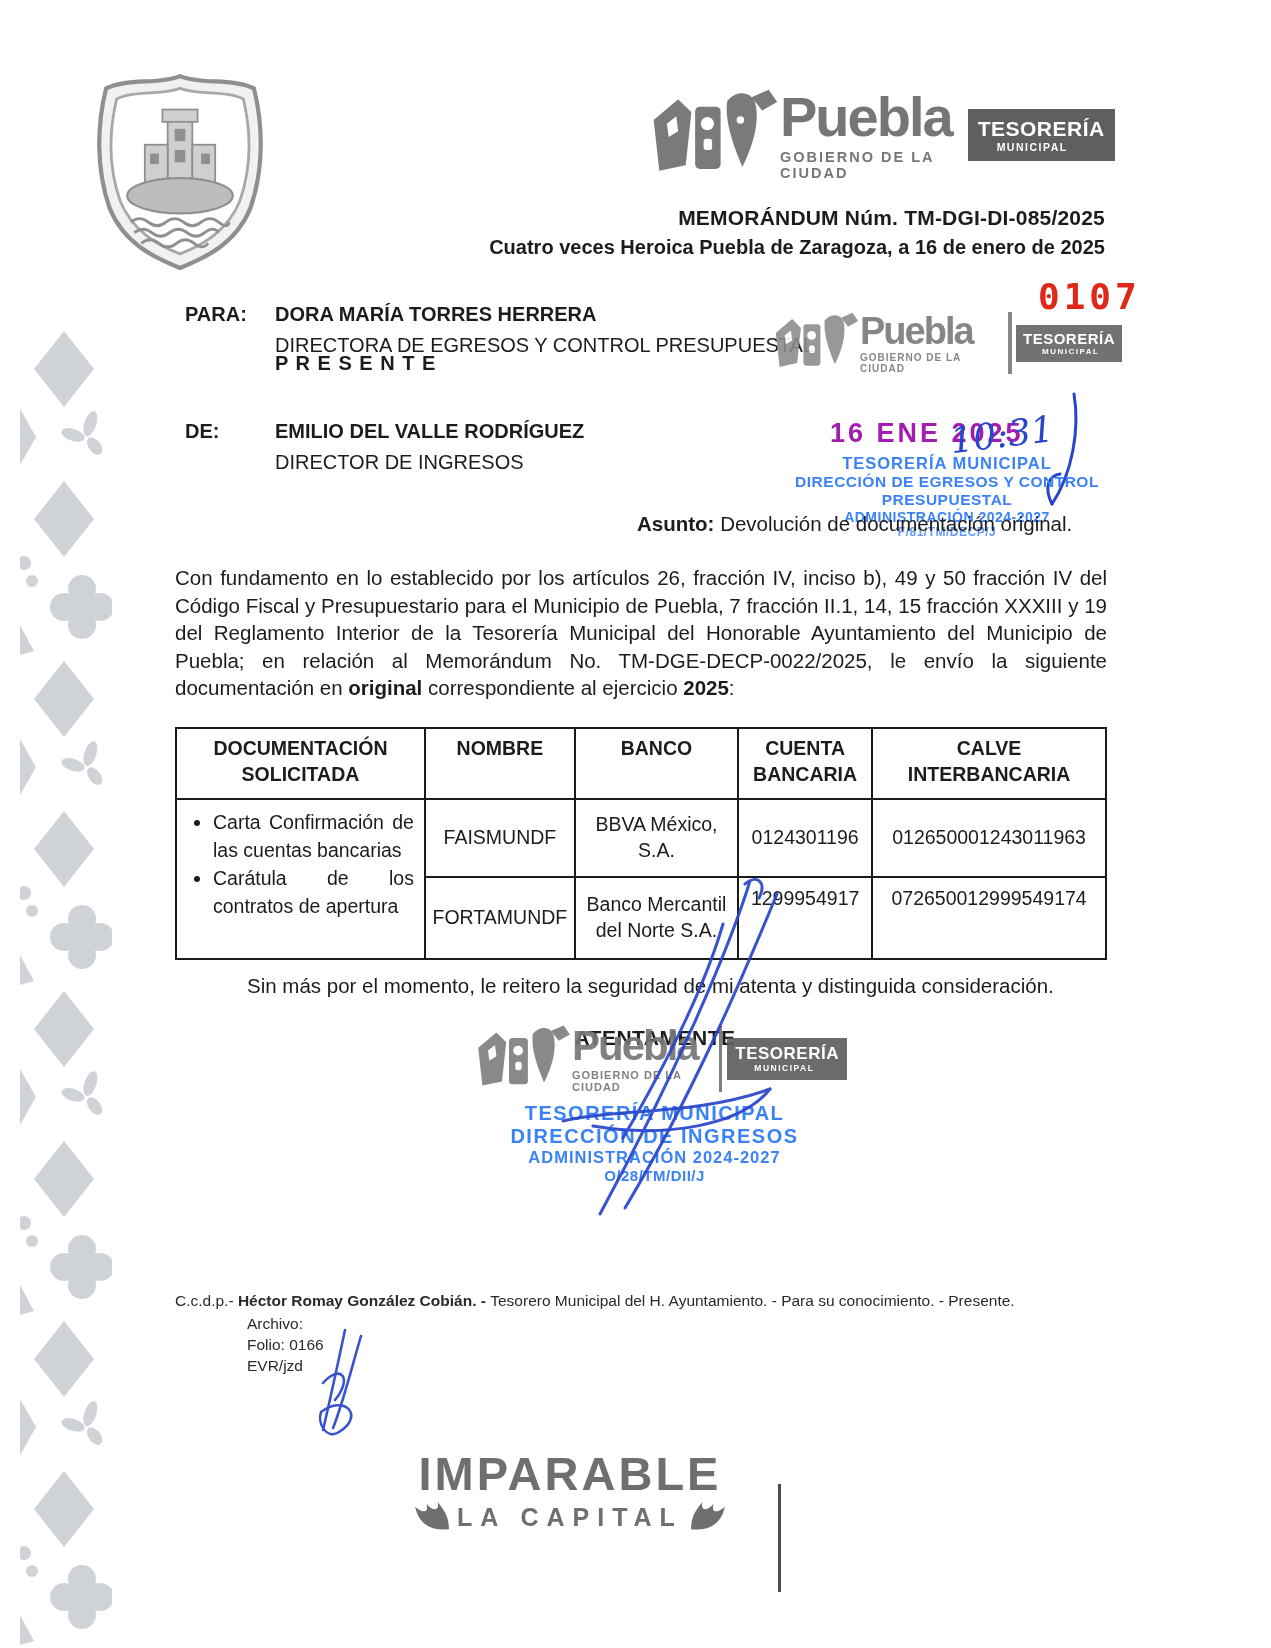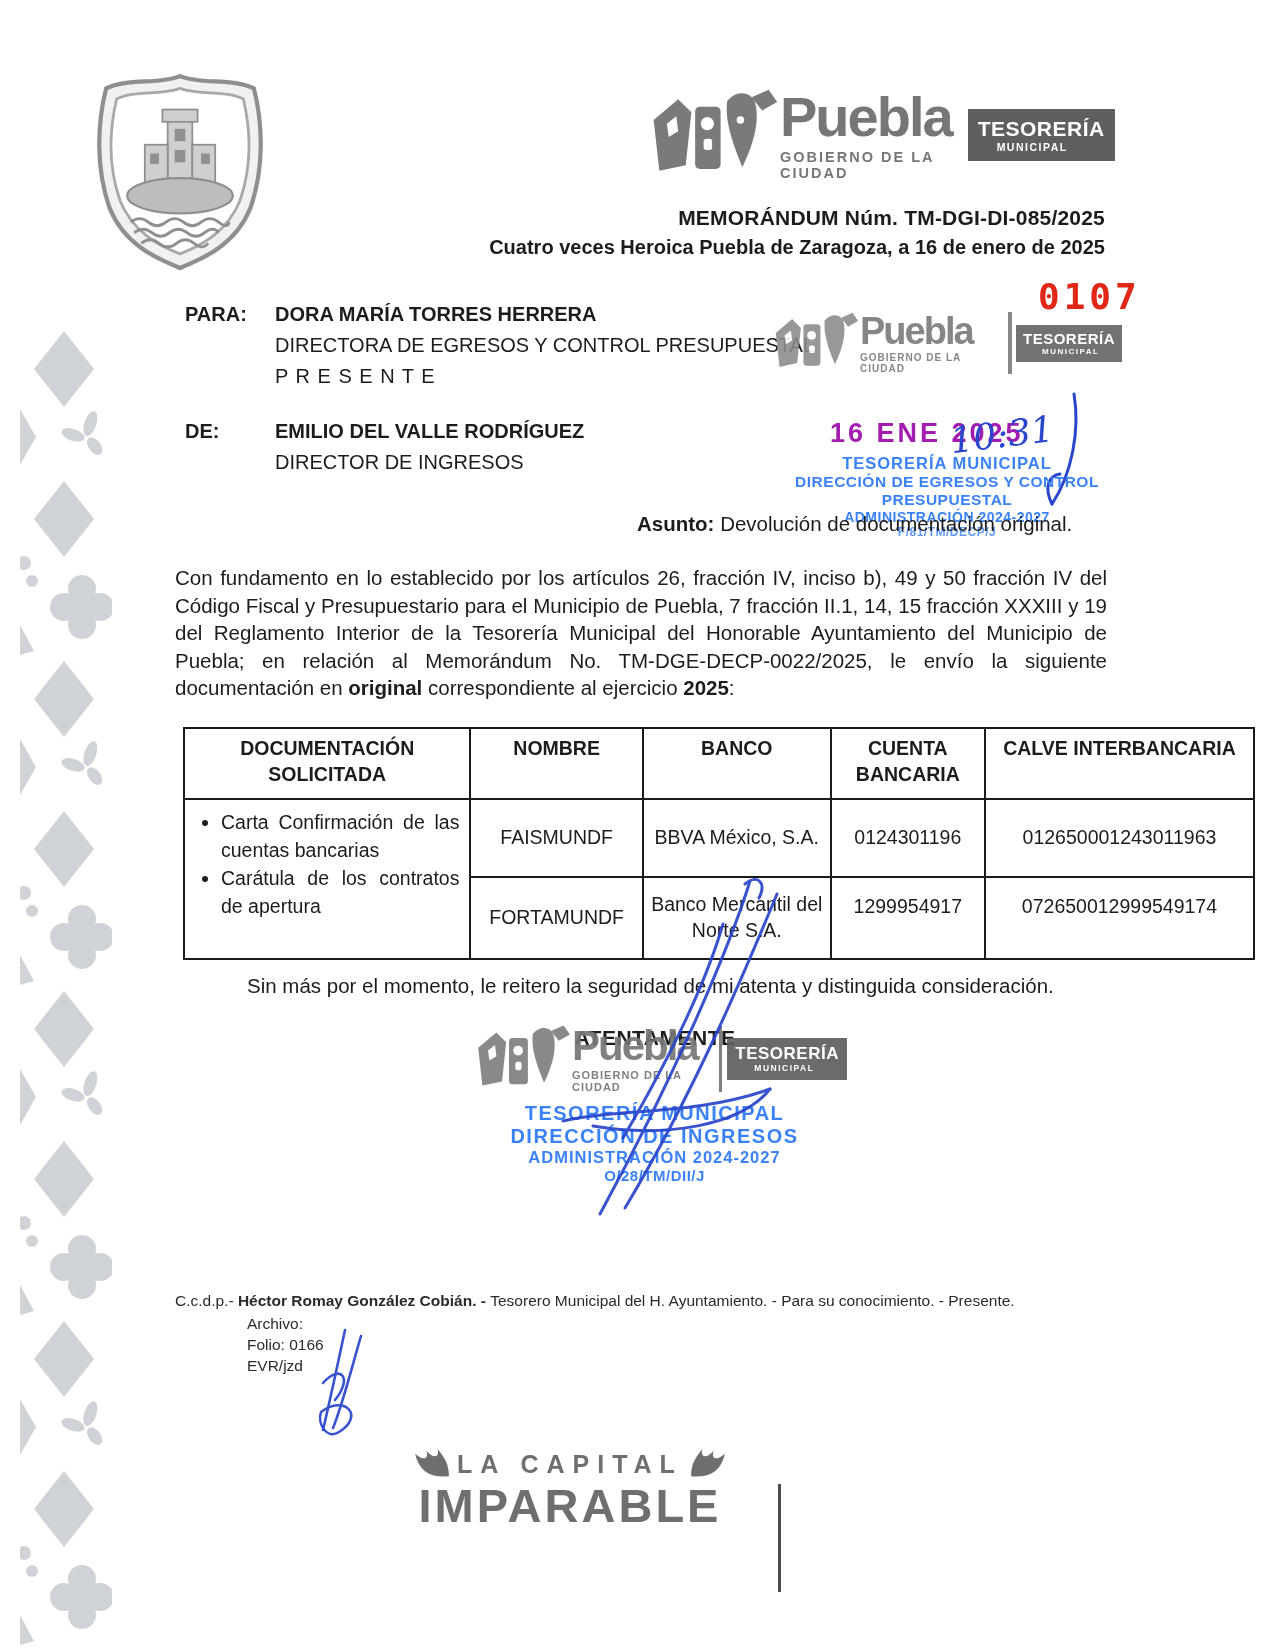--- a/index.html
+++ b/index.html
@@ -77,30 +77,30 @@
   
   #subject { left:637px; top:512px; font-size:20.5px; }
   #subject .lbl { font-weight:700; }
 
   
   #body-par { left:175px; top:564px; width:932px; font-size:20.5px;
               line-height:27.6px; text-align:justify; }
   #body-par b { font-weight:700; }
 
   
-  #doc-table { left:175px; top:727px; width:1072px; border-collapse:collapse;margin-left:8px; }
+  #doc-table { left:175px; top:727px; width:932px; border-collapse:collapse; }
   #doc-table th, #doc-table td { border:2px solid #1a1a1a; }
   #doc-table th { font-size:19.5px; font-weight:700; text-align:center;
                   vertical-align:top; padding:6px 4px 10px; line-height:1.35; }
   #doc-table td { font-size:19.5px; text-align:center; vertical-align:middle;
                   padding:6px 6px; line-height:1.3; }
   #doc-table td.docs { text-align:left; vertical-align:top; padding:8px 10px 8px 6px; }
   #doc-table td.docs ul { list-style:disc; padding-left:30px; }
   #doc-table td.docs li { text-align:justify; line-height:1.45; }
-  #doc-table td.vtop { vertical-align:top; padding-top:16px; }
+  #doc-table td.vtop { vertical-align:top; padding-top:8px; }
 
   
   #closing { left:247px; top:974px; font-size:20.5px; }
   #salutation { left:480px; top:1006px; width:350px; text-align:center;
                 font-weight:700; font-size:21px; letter-spacing:.5px;margin-top:20px; }
 
   
   #sig-stamp { left:462px; top:1022px; width:385px; }
   #sig-stamp .logo-block { opacity:.92; margin-left:12px; }
   #sig-stamp .logo-word { font-size:42px; }
@@ -214,21 +214,21 @@
   <div id="memo-head" class="abs">
     <div id="memo-number">MEMORÁNDUM Núm. TM-DGI-DI-085/2025</div>
     <div id="memo-date">Cuatro veces Heroica Puebla de Zaragoza, a 16 de enero de 2025</div>
   </div>
 
   <div id="folio-stamp" class="abs">0107</div>
 
   <div class="abs addr-label" style="left:185px; top:303px;">PARA:</div>
   <div class="abs addr-name" style="left:275px; top:303px;">DORA MARÍA TORRES HERRERA</div>
   <div class="abs addr-title" style="left:275px; top:334px;">DIRECTORA DE EGRESOS Y CONTROL PRESUPUESTAL</div>
-  <div class="abs addr-present" style="left:275px; top:365px;">P R E S E N T E</div>
+  <div class="abs addr-present" style="left:275px; top:352px;font-weight:bold;">P R E S E N T E</div>
 
   <div class="abs addr-label" style="left:185px; top:420px;">DE:</div>
   <div class="abs addr-name" style="left:275px; top:420px;">EMILIO DEL VALLE RODRÍGUEZ</div>
   <div class="abs addr-title" style="left:275px; top:451px;">DIRECTOR DE INGRESOS</div>
 
   <div id="rcv-stamp" class="abs">
     <div class="logo-block">
       <svg class="skyline" width="88" height="66" viewBox="0 0 140 100" xmlns="http://www.w3.org/2000/svg">
         <g fill="#8a8a8a">
           <polygon points="6,34 32,12 46,26 40,82 12,88"></polygon>
@@ -366,27 +366,27 @@
   <svg class="pen" style="left:293px; top:1328px;" width="88" height="110" viewBox="0 0 88 110">
     <g stroke="#2945cc" stroke-width="2.6" fill="none" stroke-linecap="round" opacity="0.92">
       <path d="M52,2 C45,35 38,68 30,102"></path>
       <path d="M68,8 C58,42 50,75 40,100"></path>
       <path d="M30,55 C48,35 60,50 42,72"></path>
       <path d="M28,84 C52,66 72,88 46,104 C34,112 24,96 28,84"></path>
     </g>
   </svg>
 
   <div id="capital-logo" class="abs">
+    <div id="capital-bottom">IMPARABLE</div>
     <div id="capital-top">
       <svg width="38" height="32" viewBox="0 0 40 34">
         <path d="M38,30 C18,32 6,24 2,6 C11,14 17,12 14,3 C22,12 28,10 26,1 C33,10 38,16 38,30 Z" fill="#6f6f6f"></path>
       </svg>
       <span class="txt">LA CAPITAL</span>
       <svg width="38" height="32" viewBox="0 0 40 34" style="transform:scaleX(-1);">
         <path d="M38,30 C18,32 6,24 2,6 C11,14 17,12 14,3 C22,12 28,10 26,1 C33,10 38,16 38,30 Z" fill="#6f6f6f"></path>
       </svg>
     </div>
-    <div id="capital-bottom">IMPARABLE</div>
   </div>
 
   <div id="vline" class="abs"></div>
 
 </div>
 
 </body></html>

